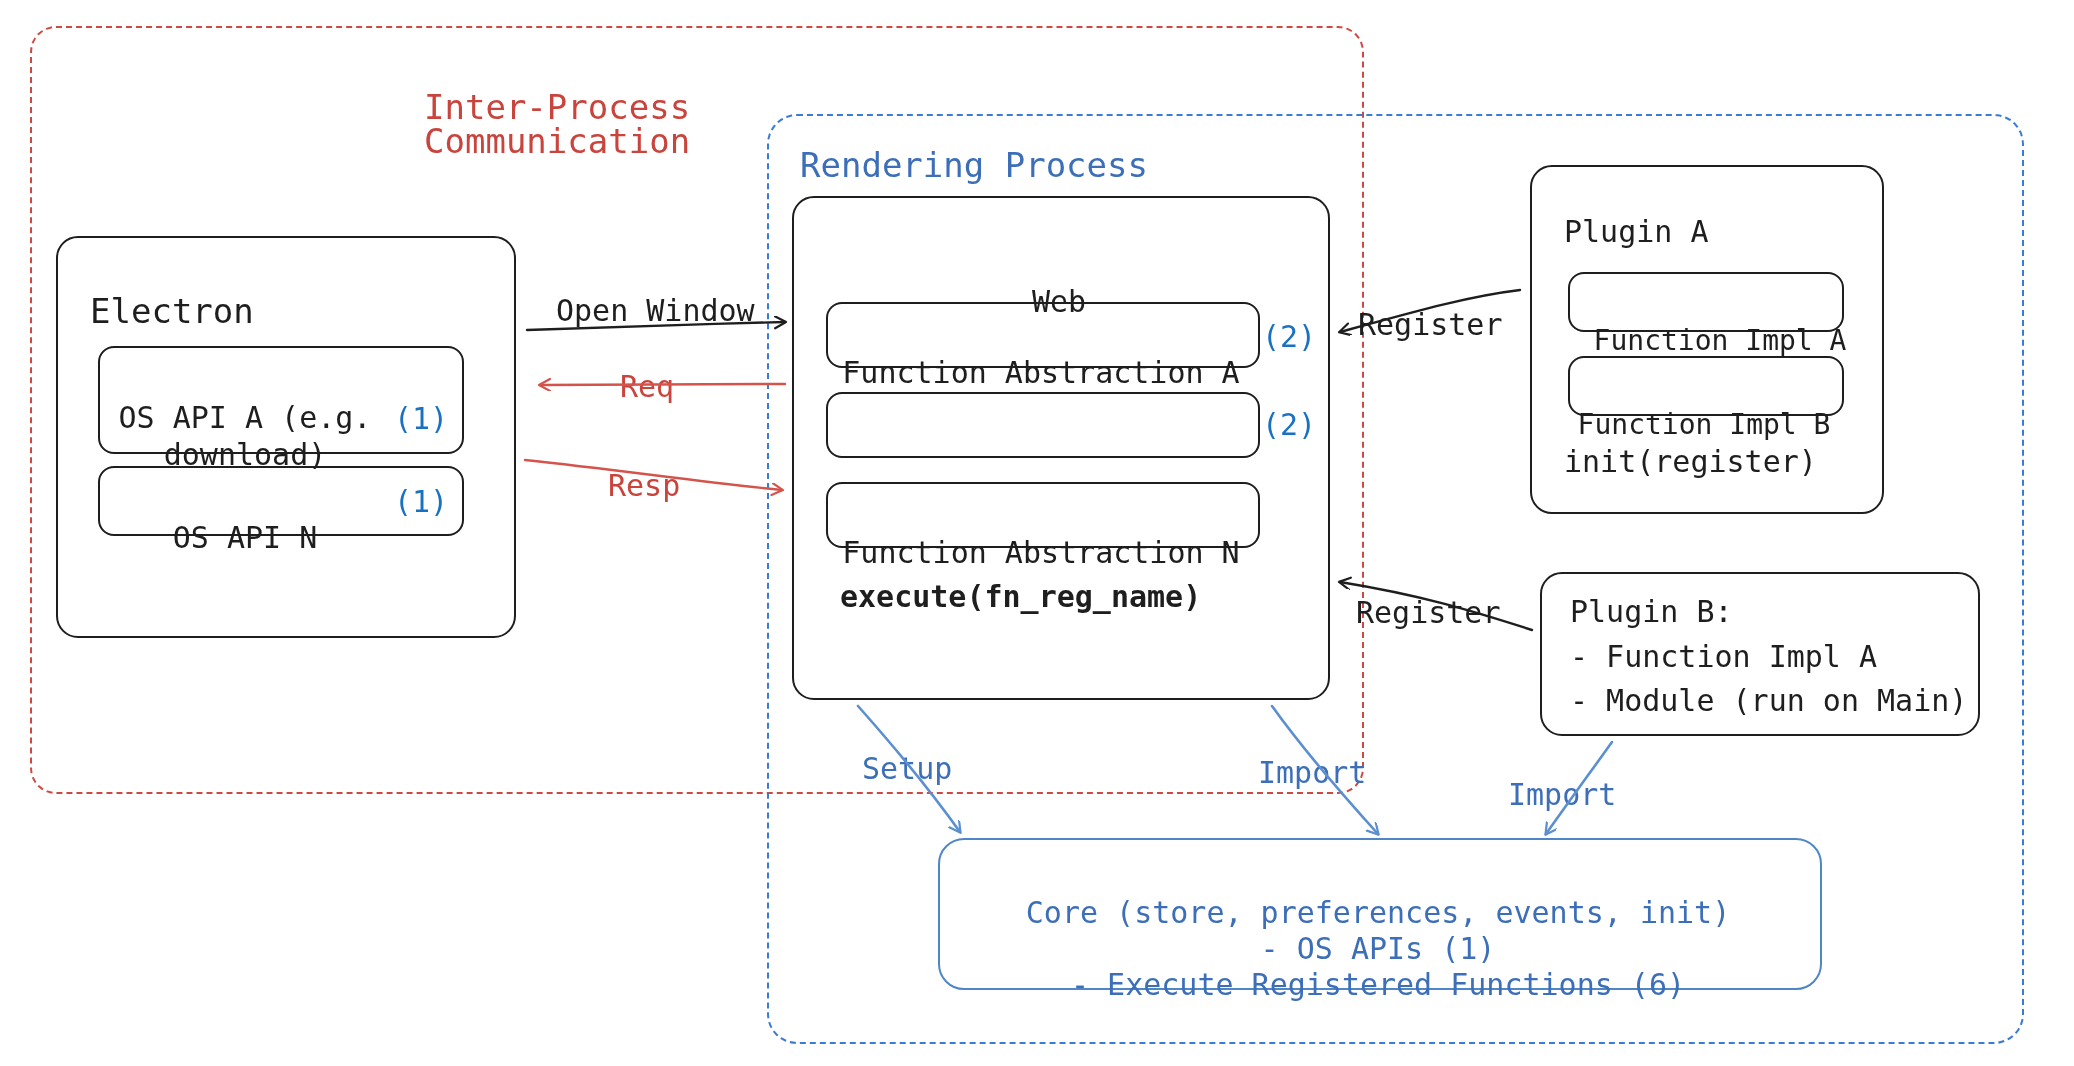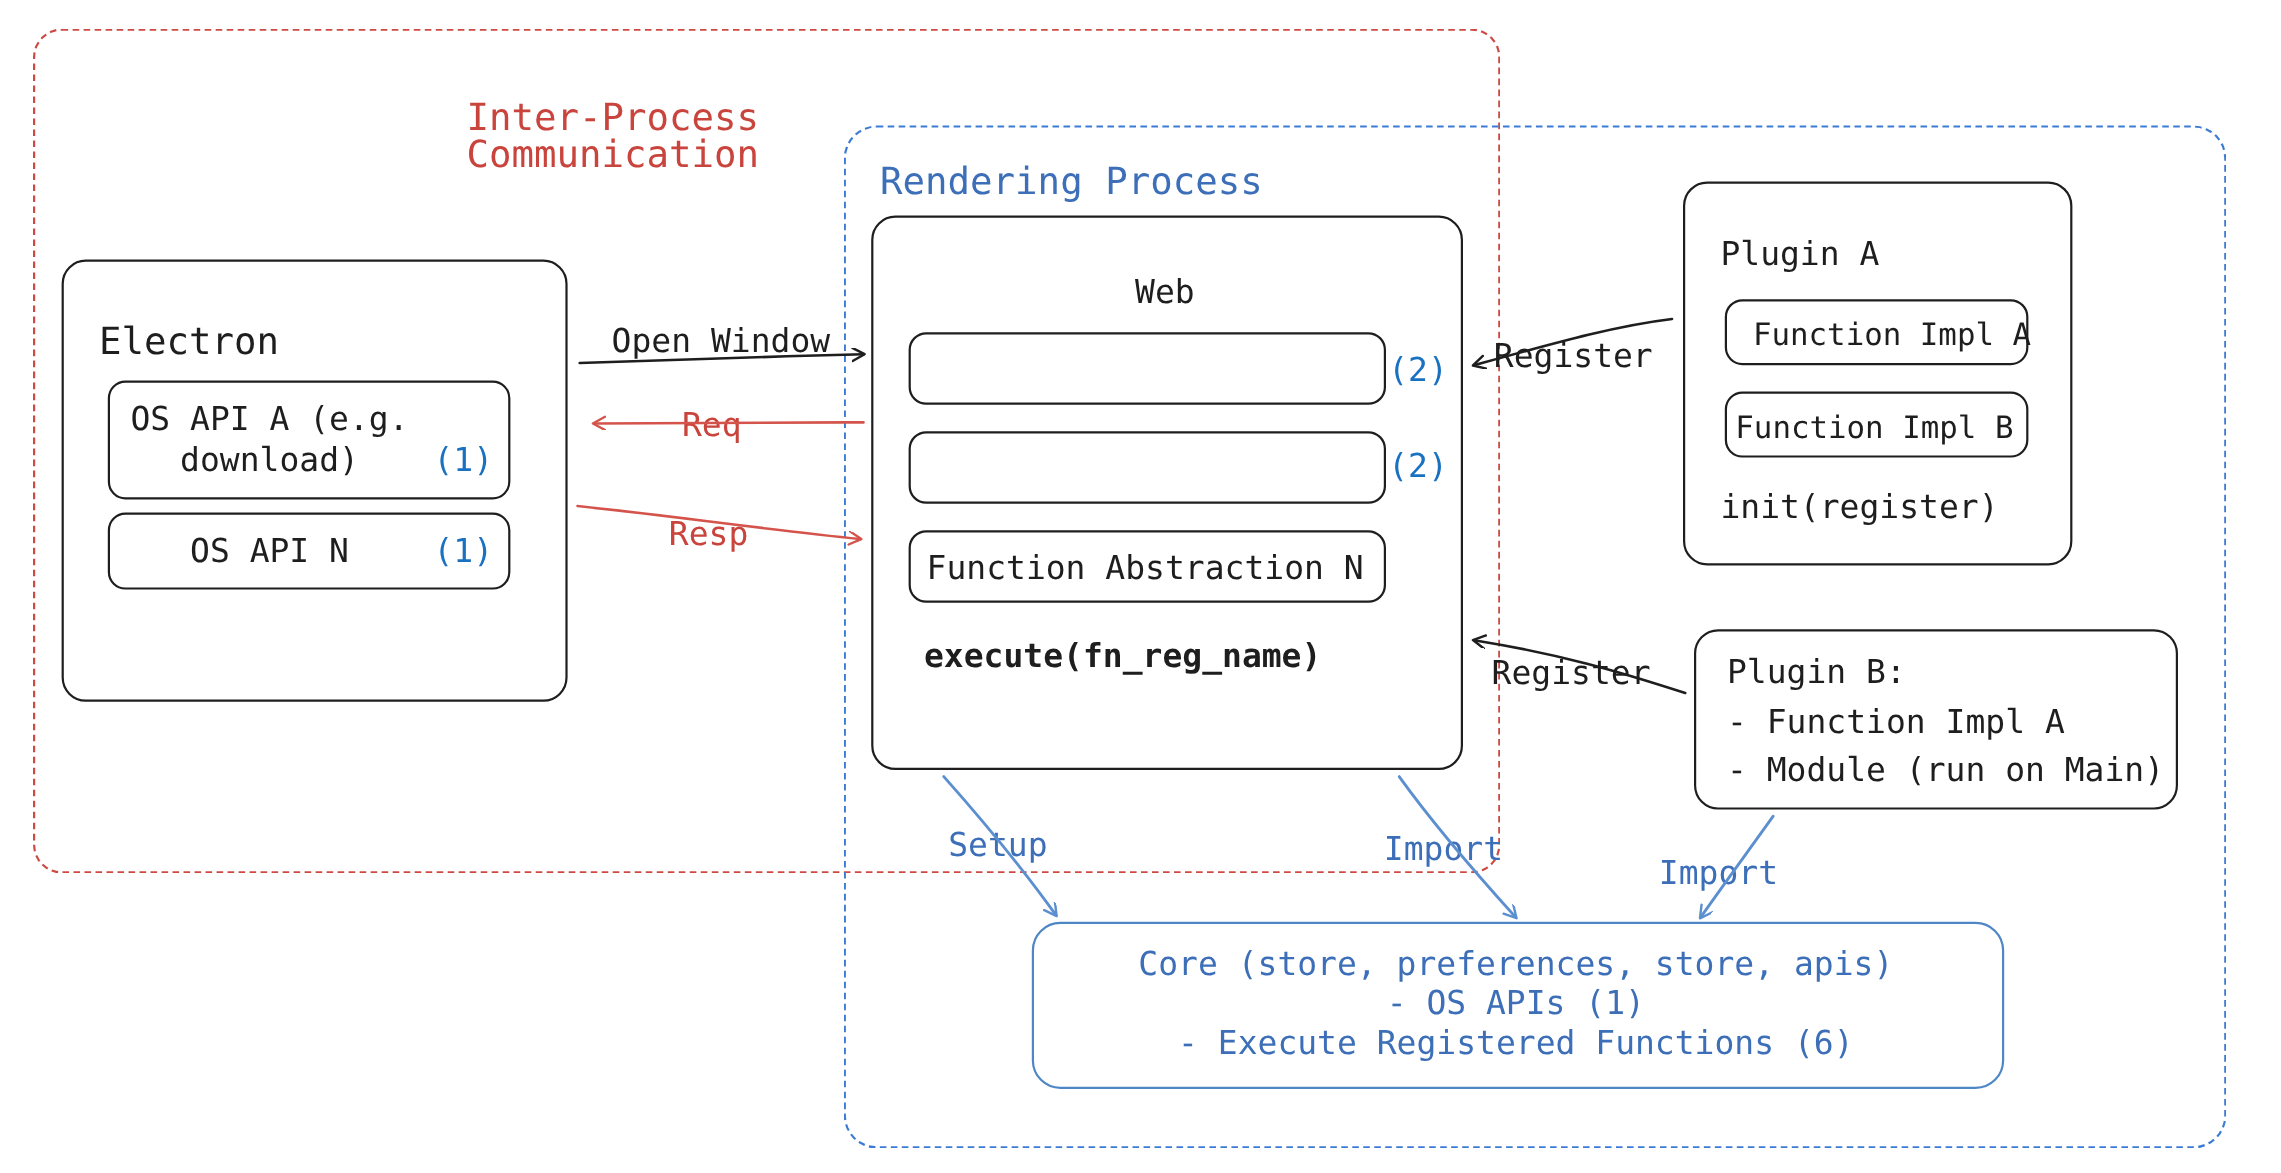--- a/index.html
+++ b/index.html
@@ -6,21 +6,21 @@
   body{
     width:2074px;height:1066px;position:relative;overflow:hidden;
     font-family:"DejaVu Sans Mono","Liberation Mono",monospace;
     color:#1e1e1e;
   }
   .canvas{position:absolute;inset:0;}
   svg.layer{position:absolute;left:0;top:0;width:2074px;height:1066px;pointer-events:none;}
 
   
   .tx{position:absolute;white-space:pre;line-height:1.28;}
-  .center{text-align:center;}
+  .center{text-align:center;margin-top:36px;}
 
   .t-red{color:#c9443c;}
   .t-blue{color:#3d6fb8;}
   .t-bluenum{color:#1971c2;}
   .t-dark{color:#1e1e1e;}
 
   .fs34{font-size:34px;}
   .fs30{font-size:30px;}
   .fs28{font-size:28px;}
 
@@ -50,20 +50,21 @@
   <div class="tx fs30 t-bluenum" style="left:394px;top:400px;">(1)</div>
 
   <div class="box sm" style="left:98px;top:466px;width:362px;height:66px;"></div>
   <div class="tx fs30 t-dark center" style="left:106px;top:483px;width:278px;">OS API N</div>
   <div class="tx fs30 t-bluenum" style="left:394px;top:483px;">(1)</div>
 
   <div class="box" style="left:792px;top:196px;width:534px;height:500px;"></div>
   <div class="tx fs30 t-dark center" style="left:792px;top:247px;width:534px;">Web</div>
 
   <div class="box sm" style="left:826px;top:302px;width:430px;height:62px;"></div>
+  <div class="tx fs30 t-dark center" style="left:826px;top:318px;width:430px;">Function Abstraction A</div>
   <div class="tx fs30 t-bluenum" style="left:1262px;top:318px;">(2)</div>
 
   <div class="box sm" style="left:826px;top:392px;width:430px;height:62px;"></div>
   <div class="tx fs30 t-bluenum" style="left:1262px;top:406px;">(2)</div>
 
   <div class="box sm" style="left:826px;top:482px;width:430px;height:62px;"></div>
   <div class="tx fs30 t-dark center" style="left:826px;top:498px;width:430px;">Function Abstraction N</div>
 
   <div class="tx fs30 t-dark" style="left:840px;top:578px;font-weight:bold;">execute(fn_reg_name)</div>
 
@@ -77,21 +78,21 @@
   <div class="tx fs28 t-dark center" style="left:1568px;top:371px;width:272px;">Function Impl B</div>
 
   <div class="tx fs30 t-dark" style="left:1564px;top:443px;">init(register)</div>
 
   <div class="box" style="left:1540px;top:572px;width:436px;height:160px;"></div>
   <div class="tx fs30 t-dark" style="left:1570px;top:593px;">Plugin B:</div>
   <div class="tx fs30 t-dark" style="left:1570px;top:638px;">- Function Impl A</div>
   <div class="tx fs30 t-dark" style="left:1570px;top:682px;">- Module (run on Main)</div>
 
   <div class="box corebox" style="left:938px;top:838px;width:880px;height:148px;"></div>
-  <div class="tx fs30 t-blue center" style="left:938px;top:858px;width:880px;">Core (store, preferences, store, apis)</div>
+  <div class="tx fs30 t-blue center" style="left:938px;top:858px;width:880px;">Core (store, preferences, events, init)</div>
   <div class="tx fs30 t-blue center" style="left:938px;top:894px;width:880px;">- OS APIs (1)</div>
   <div class="tx fs30 t-blue center" style="left:938px;top:930px;width:880px;">- Execute Registered Functions (6)</div>
 
   <div class="tx fs34 t-red" style="left:424px;top:120px;">Communication</div>
   <div class="tx fs34 t-red" style="left:424px;top:86px;">Inter-Process</div>
 
   <div class="tx fs34 t-blue" style="left:800px;top:144px;">Rendering Process</div>
 
   <div class="tx fs30 t-dark" style="left:556px;top:276px;margin-top:16px;">Open Window</div>
   <div class="tx fs30 t-red" style="left:620px;top:368px;">Req</div>

